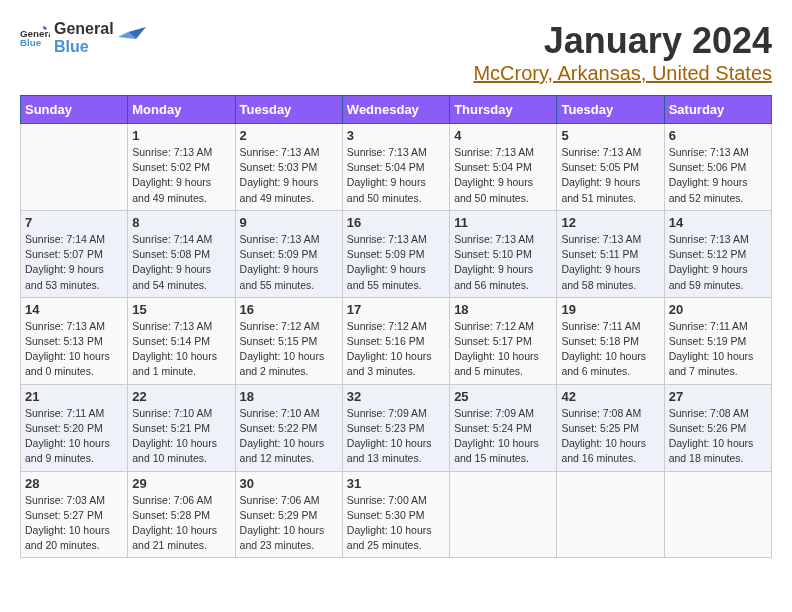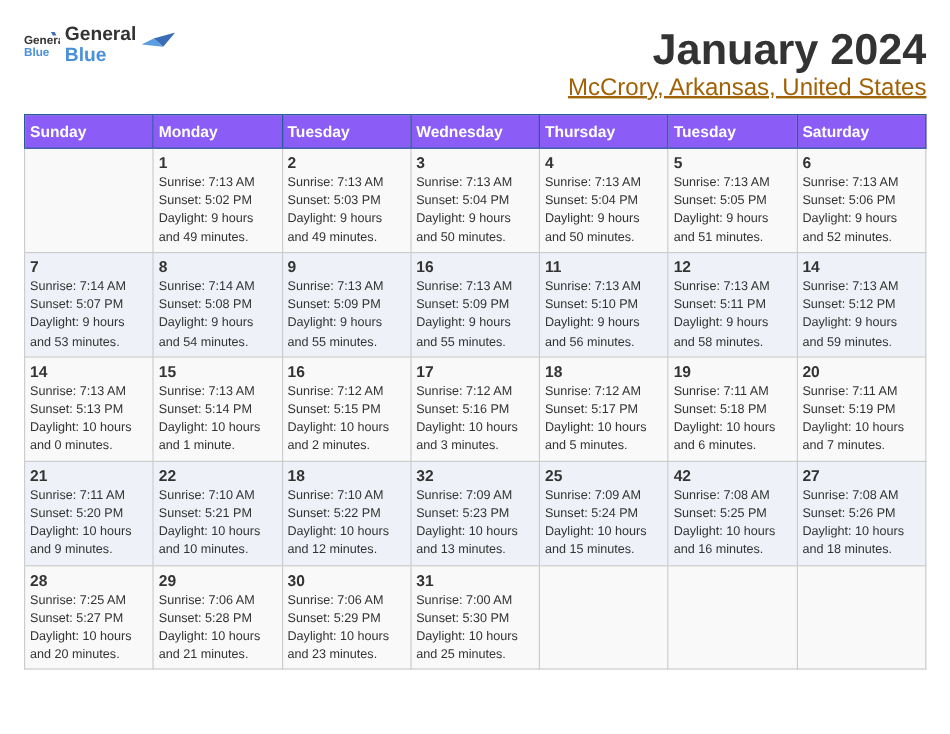--- a/index.html
+++ b/index.html
@@ -308,21 +308,21 @@
           <span class="day-number">27</span>
           <div class="cell-content" style="white-space: pre-line;">Sunrise: 7:08 AM
 Sunset: 5:26 PM
 Daylight: 10 hours
 and 18 minutes.</div>
         </td>
       </tr>
       <tr>
         <td>
           <span class="day-number">28</span>
-          <div class="cell-content" style="white-space: pre-line;">Sunrise: 7:25 AM
+          <div class="cell-content" style="white-space: pre-line;">Sunrise: 7:03 AM
 Sunset: 5:27 PM
 Daylight: 10 hours
 and 20 minutes.</div>
         </td>
         <td>
           <span class="day-number">29</span>
           <div class="cell-content" style="white-space: pre-line;">Sunrise: 7:06 AM
 Sunset: 5:28 PM
 Daylight: 10 hours
 and 21 minutes.</div>

